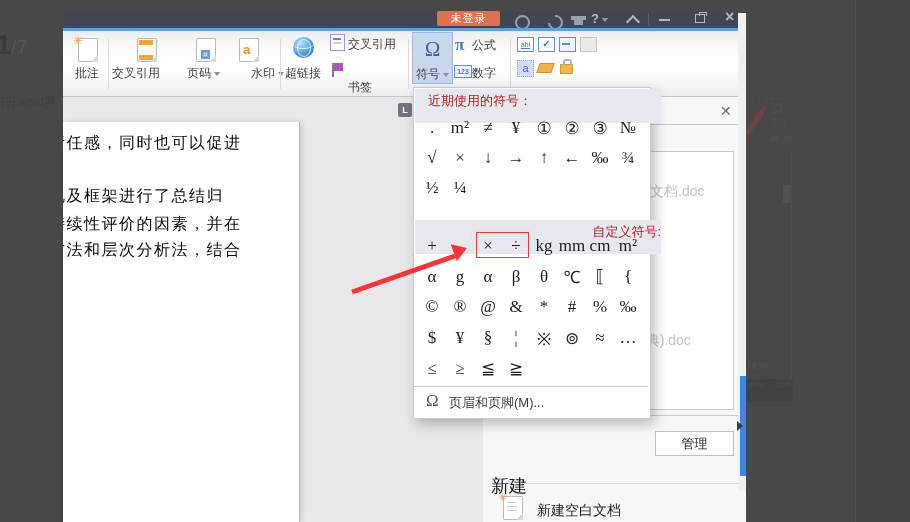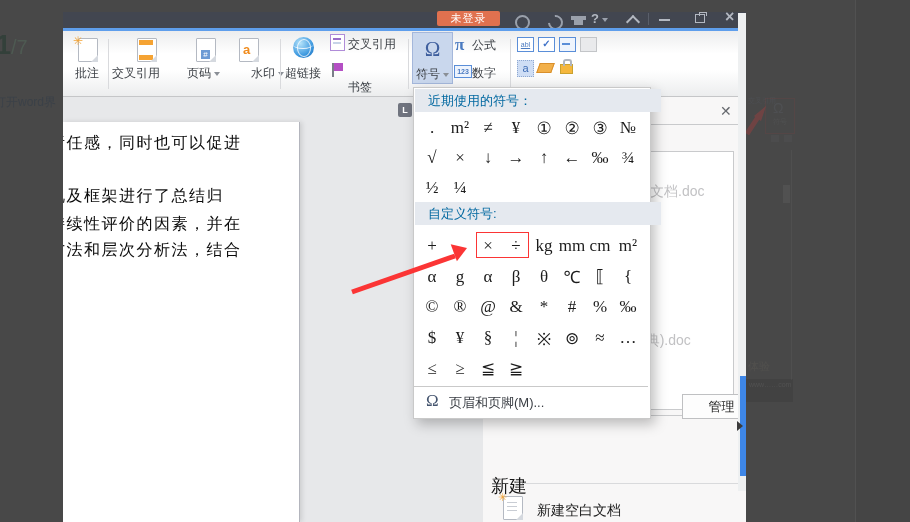--- a/index.html
+++ b/index.html
@@ -40,21 +40,21 @@
   #listbox{background:#fff;border:1px solid #c9cacc;}
   .fileitem{font-size:14px;color:#c2c2c4;white-space:nowrap;}
   #managebtn{background:#fdfdfd;border:1px solid #bfc0c2;font-size:13px;color:#222;text-align:center;line-height:23px;}
   #newlabel{font-size:18px;color:#141414;}
   #newline{height:1px;background:#d9dadc;}
   #newdoclabel{font-size:14px;color:#1b1b1b;}
   #scrolltrack{background:#eef0f1;}
   #scrollthumb{background:#3e87e8;}
   
   #dropdown{left:413px;top:87px;width:236px;height:330px;background:#fff;border:1px solid #c9c9c9;box-shadow:4px 5px 12px rgba(0,0,0,.25);z-index:5;}
-  .dstrip{left:1px;width:233px;height:23px;background:#e5e9ef;font-size:13px;color:#0369a1;line-height:23px;padding-left:13px;}
+  .dstrip{left:1px;width:233px;height:34px;background:#e5e9ef;font-size:13px;color:#b91c1c;line-height:23px;padding-left:13px;}
   .sym-grid{display:flex;flex-wrap:wrap;padding-left:4px;width:230px;}
   .sym{width:28px;display:flex;align-items:center;justify-content:center;font-family:"Liberation Serif",serif;font-size:17px;color:#1b1b1b;}
   #grid-recent .sym{height:30px;}
   #grid-custom .sym{height:30.6px;}
   #dsep{left:0px;width:234px;height:1px;background:#c9c9c9;}
   #morelabel{font-size:13px;color:#3a3e44;}
   #omegasmall{font-family:"Liberation Serif",serif;font-size:17px;color:#44546e;}
   #redbox{left:476px;top:232px;width:51px;height:24px;border:1px solid #fb3535;z-index:6;}
   #keyhint{left:398px;top:103px;width:14px;height:14px;background:#70747f;border-radius:2px;color:#fff;font-size:9px;font-weight:bold;text-align:center;line-height:14px;z-index:4;}
   
@@ -180,21 +180,21 @@
   <div class="abs docline" data-name="doc-text-line" style="left:-14px;top:176px;">况及框架进行了总结归</div>
   <div class="abs docline" data-name="doc-text-line" style="left:-14px;top:204px;">持续性评价的因素，并在</div>
   <div class="abs docline" data-name="doc-text-line" style="left:-14px;top:230px;">方法和层次分析法，结合</div>
 
   <div class="abs" id="pane" data-name="task-pane"></div>
   <div class="abs" data-name="pane-close-icon" style="left:657px;top:93px;font-size:14px;color:#66696e;">✕</div>
   <div class="abs" id="groupbox" data-name="recent-files-groupbox" style="left:432px;top:114px;width:243px;height:290px;"></div>
   <div class="abs" id="listbox" data-name="recent-files-listbox" style="left:439px;top:141px;width:230px;height:257px;"></div>
   <div class="abs fileitem" data-name="recent-file-item" style="left:531px;top:173px;">实验报告文档.doc</div>
   <div class="abs fileitem" data-name="recent-file-item" style="left:536px;top:322px;">教程(经典).doc</div>
-  <div class="abs" id="managebtn" data-name="manage-button" style="left:592px;top:384px;width:77px;height:23px;margin-left:27px;">管理</div>
+  <div class="abs" id="managebtn" data-name="manage-button" style="left:592px;top:421px;width:77px;height:23px;">管理</div>
   <div class="abs" id="newlabel" data-name="new-section-label" style="left:428px;top:464px;">新建</div>
   <div class="abs" id="newline" data-name="new-section-divider" style="left:460px;top:473px;width:216px;"></div>
   <div class="abs docicon" data-name="new-blank-doc-icon" style="left:440px;top:488px;width:18px;height:22px;">
       <div class="fold"></div>
       <div style="position:absolute;left:-6px;top:-6px;color:#f2a53a;font-size:11px;">✳</div>
       <div style="position:absolute;left:3px;top:5px;width:10px;height:1px;background:#c9cdd4;"></div>
       <div style="position:absolute;left:3px;top:9px;width:10px;height:1px;background:#c9cdd4;"></div>
       <div style="position:absolute;left:3px;top:13px;width:10px;height:1px;background:#c9cdd4;"></div>
     </div>
   <div class="abs" id="newdoclabel" data-name="new-blank-doc-label" style="left:474px;top:492px;">新建空白文档</div>
@@ -220,21 +220,21 @@
       <span class="sym" data-name="symbol-cell">×</span>
       <span class="sym" data-name="symbol-cell">↓</span>
       <span class="sym" data-name="symbol-cell">→</span>
       <span class="sym" data-name="symbol-cell">↑</span>
       <span class="sym" data-name="symbol-cell">←</span>
       <span class="sym" data-name="symbol-cell">‰</span>
       <span class="sym" data-name="symbol-cell">¾</span>
       <span class="sym" data-name="symbol-cell">½</span>
       <span class="sym" data-name="symbol-cell">¼</span>
     </div>
-  <div class="abs dstrip" data-name="custom-symbols-header" style="top:114px;">自定义符号:</div>
+  <div class="abs dstrip" data-name="custom-symbols-header" style="top:132px;text-align:right;">自定义符号:</div>
   <div class="abs sym-grid" id="grid-custom" data-name="custom-symbols-grid" style="left:0;top:143px;">
       <span class="sym" data-name="symbol-cell">+</span>
       <span class="sym" data-name="symbol-cell"></span>
       <span class="sym" data-name="symbol-cell">×</span>
       <span class="sym" data-name="symbol-cell">÷</span>
       <span class="sym" data-name="symbol-cell">kg</span>
       <span class="sym" data-name="symbol-cell">mm</span>
       <span class="sym" data-name="symbol-cell">cm</span>
       <span class="sym" data-name="symbol-cell">m²</span>
       <span class="sym" data-name="symbol-cell">α</span>

